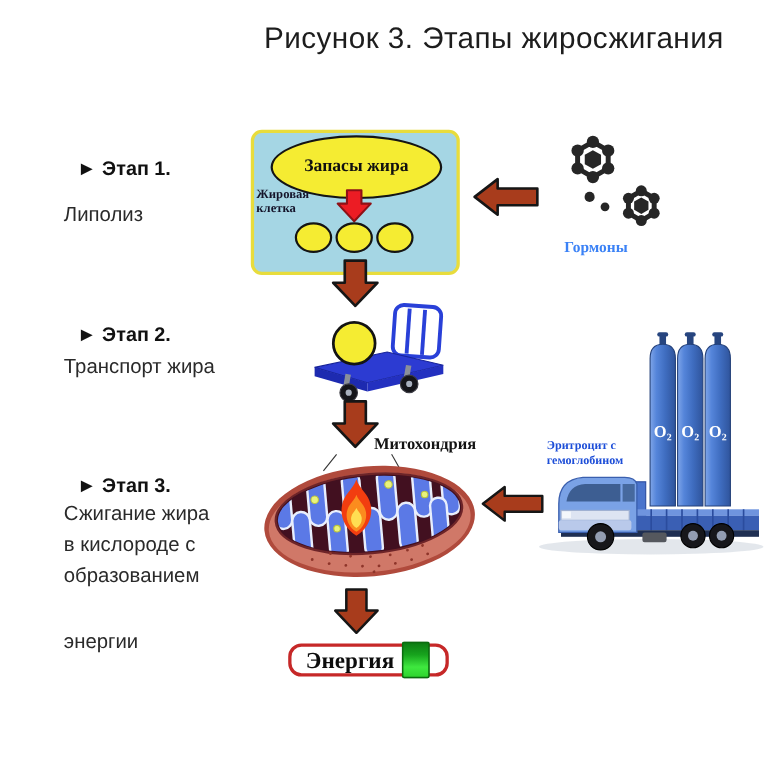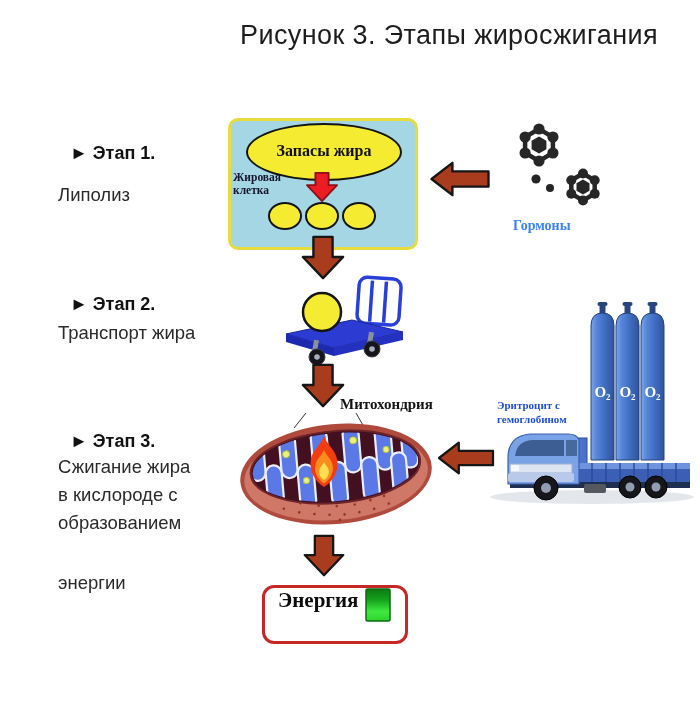--- a/index.html
+++ b/index.html
@@ -23,23 +23,23 @@
               color:#14142a;line-height:13px;font-family:Liberation Serif, serif;}
   .fat-drop{width:34px;height:28px;background:#f5ec32;border:2px solid #141414;
             border-radius:50%;box-sizing:border-box;}
   
   .hormones-label{left:513px;top:218px;width:96px;text-align:left;font-size:14px;
                   font-weight:bold;color:#3b82f6;}
   .mito-label{left:340px;top:396px;font-size:15px;font-weight:bold;color:#131313;}
   .ery-label{left:497px;top:398px;width:96px;font-size:11px;font-weight:bold;
              color:#1d4ed8;line-height:14px;}
   
-  .energy-box{left:262px;top:585px;width:146px;height:59px;background:#fff;
+  .energy-box{left:262px;top:585px;width:146px;height:30px;background:#fff;
               border:3.5px solid #c62828;border-radius:12px;box-sizing:border-box;
-              display:flex;align-items:flex-start;justify-content:space-between;
+              display:flex;align-items:center;justify-content:space-between;
               padding:0 14px 0 13px;}
   .energy-label{font-size:21px;font-weight:bold;color:#0d0d0d;}
 </style>
 </head>
 <body>
 
 <div id="canvas">
 
   <div class="abs fig-title">Рисунок 3. Этапы жиросжигания</div>
 

